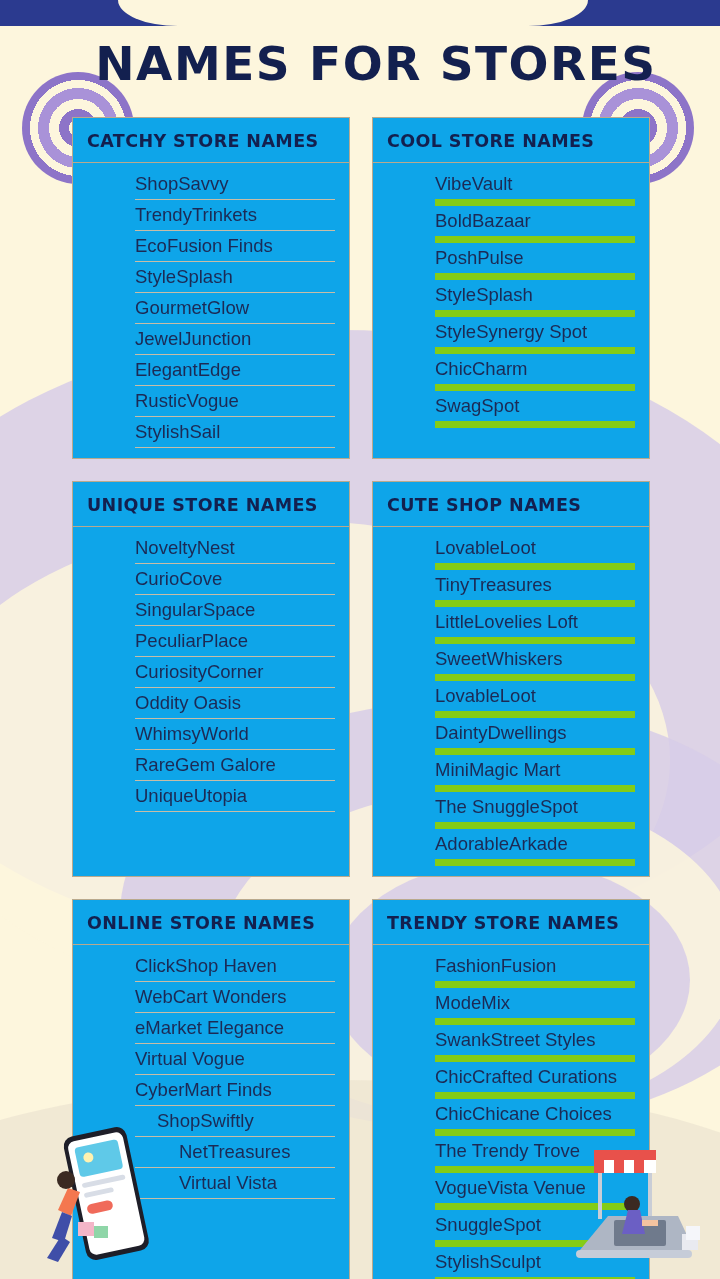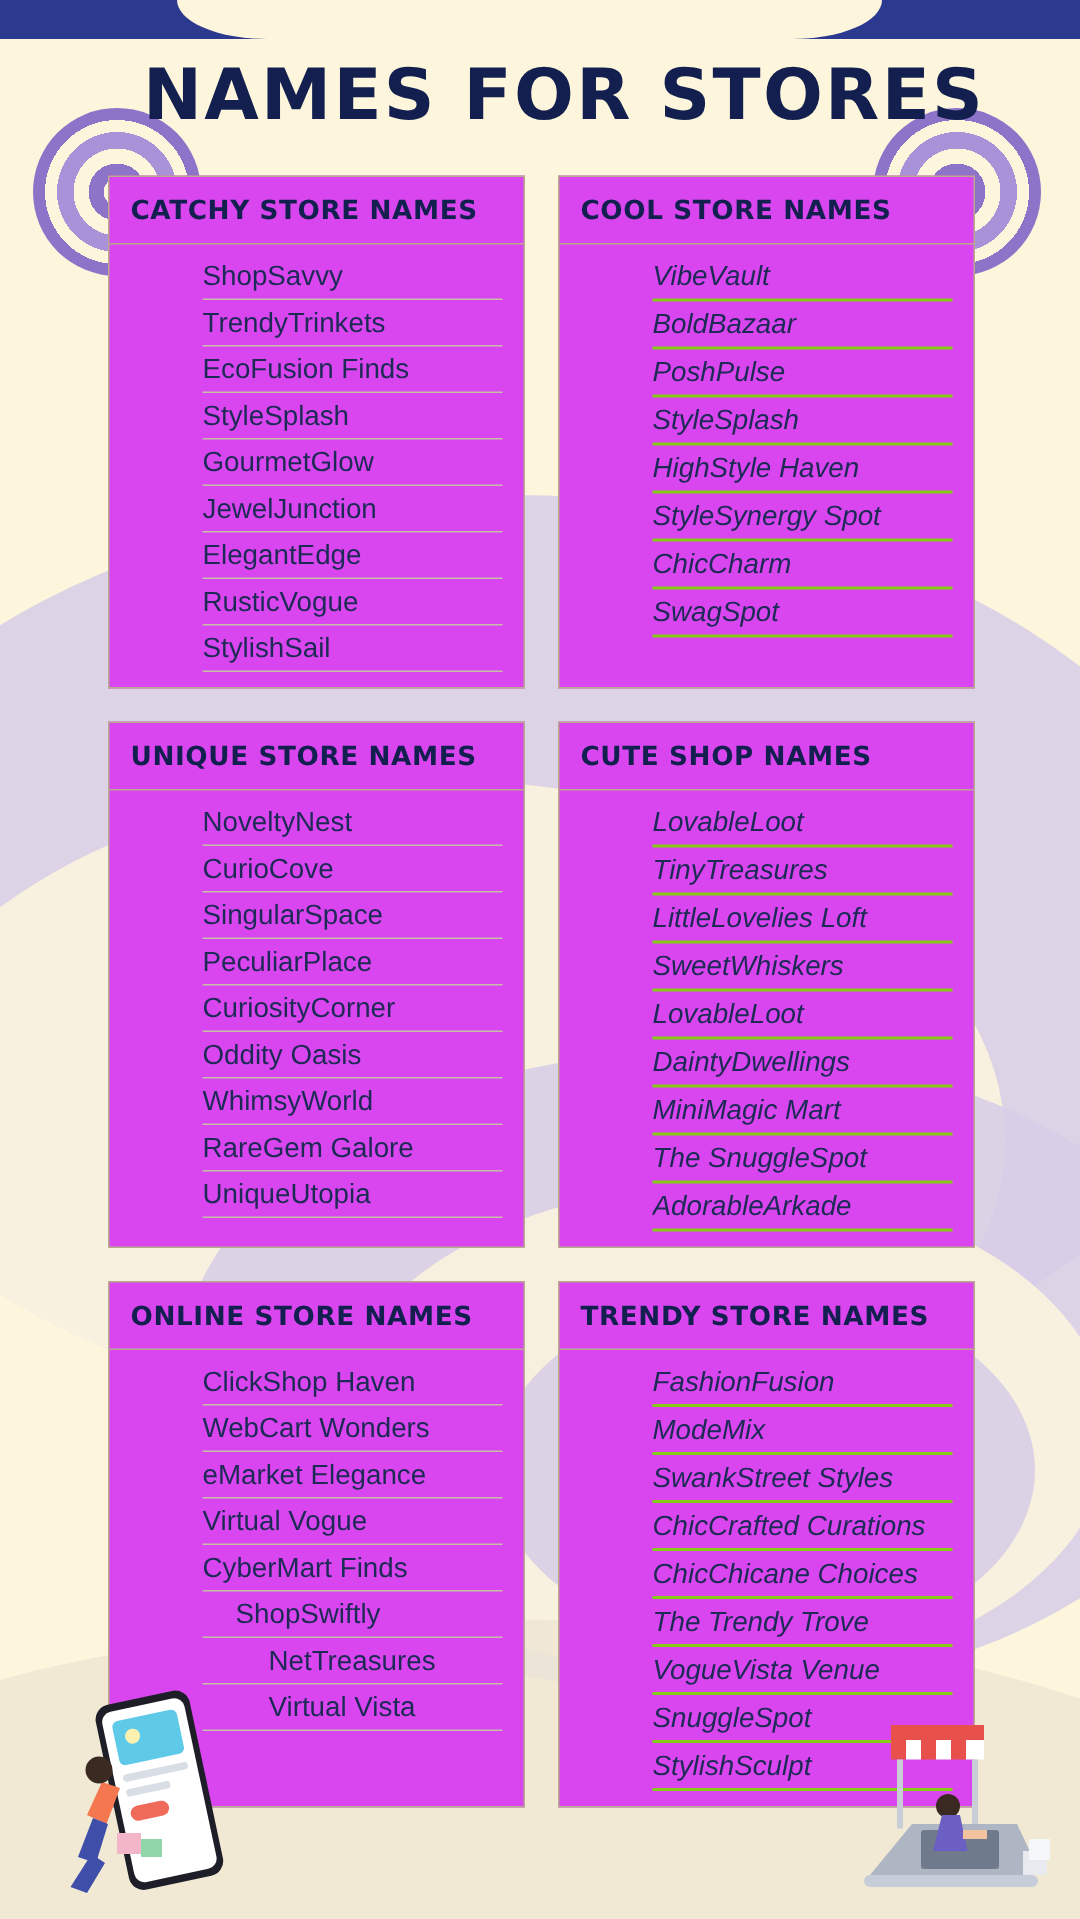--- a/index.html
+++ b/index.html
@@ -68,21 +68,21 @@
   .grid {
     position:absolute; top:117px; left:72px;
     width:578px;
     display:grid;
     grid-template-columns: 278px 278px;
     column-gap:22px;
     row-gap:22px;
     z-index:3;
   }
   .card {
-    background:#d946ef;
+    background:#0ea5e9;
     border:1.5px solid #b9a98d;
     padding:0 0 10px 0;
     position:relative;
   }
   .card-head {
     font-family:"DejaVu Sans", sans-serif;
     font-weight:bold;
     font-size:17.5px;
     letter-spacing:.4px;
     color:#13204f;
@@ -98,21 +98,21 @@
     padding:4px 0 4px 0;
     border-bottom:1px solid #c8bda6;
     white-space:nowrap;
     overflow:hidden;
     margin-left:48px;
   }
   .card-list li.indent-1 { padding-left:22px; }
   .card-list li.indent-2 { padding-left:44px; }
 
   
-  .card.right .card-list li { border-bottom:2px solid #84cc16;font-style:italic; }
+  .card.right .card-list li { border-bottom:7px solid #84cc16; }
 
   
   .phone-illo {
     position:absolute; left:44px; top:1118px; width:110px; height:150px;
     z-index:5;
   }
   .shop-illo {
     position:absolute; left:562px; top:1138px; width:142px; height:130px;
     z-index:5;
   }
@@ -156,21 +156,20 @@
     </ul>
   </div>
 
   <div class="card right">
     <div class="card-head">COOL STORE NAMES</div>
     <ul class="card-list">
       <li>VibeVault</li>
       <li>BoldBazaar</li>
       <li>PoshPulse</li>
       <li>StyleSplash</li>
-      <li>HighStyle Haven</li>
       <li>StyleSynergy Spot</li>
       <li>ChicCharm</li>
       <li>SwagSpot</li>
     </ul>
   </div>
 
   <div class="card">
     <div class="card-head">UNIQUE STORE NAMES</div>
     <ul class="card-list">
       <li>NoveltyNest</li>

